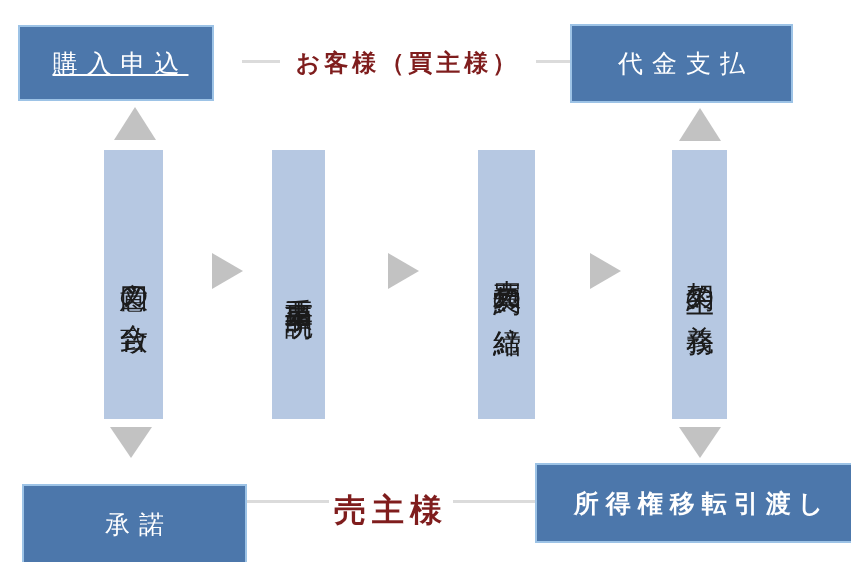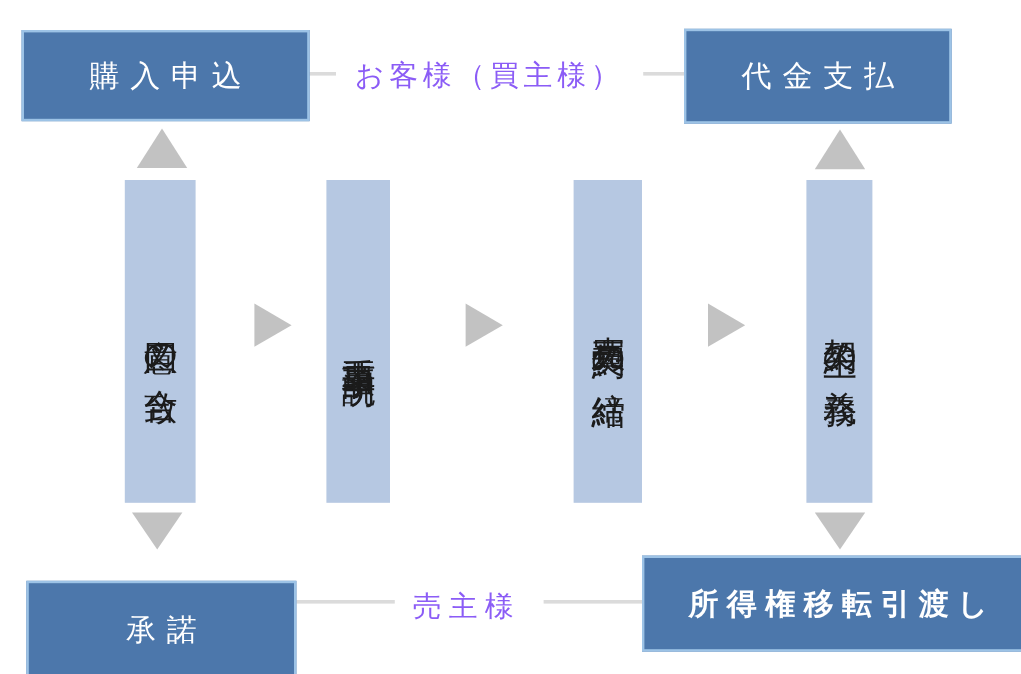--- a/index.html
+++ b/index.html
@@ -19,21 +19,21 @@
     box-sizing: border-box;
     color: #ffffff;
     display: flex;
     align-items: center;
     justify-content: center;
     font-size: 25px;
     letter-spacing: 9px;
     white-space: nowrap;
   }
   .box span { margin-right: -9px; }
-  #box-tl { left: 18px;  top: 25px;  width: 240px; height: 76px; }
+  #box-tl { left: 18px;  top: 25px;  width: 196px; height: 76px; text-decoration: underline; }
   #box-tr { left: 570px; top: 24px;  width: 223px; height: 79px; }
   #box-bl { left: 22px;  top: 484px; width: 225px; height: 80px; }
   #box-br { left: 535px; top: 463px; width: 327px; height: 80px; letter-spacing: 7px; font-weight: bold; }
   #box-br span { margin-right: -7px; }
 
   
   .col {
     position: absolute;
     top: 150px;
     height: 269px;
@@ -62,26 +62,27 @@
     background: #DBDBDB;
   }
   #line-top-left  { left: 242px; top: 60px;  width: 38px; }
   #line-top-right { left: 536px; top: 60px;  width: 46px; }
   #line-bot-left  { left: 247px; top: 500px; width: 82px; }
   #line-bot-right { left: 453px; top: 500px; width: 82px; }
 
   
   .midlabel {
     position: absolute;
-    color: #8b5cf6;
+    color: #7f1d1d;
     text-align: center;
     white-space: nowrap;
+    font-weight: bold;
   }
   #label-top    { left: 278px; top: 47px;  width: 260px; font-size: 24px; letter-spacing: 4px; }
-  #label-bottom { left: 334px; top: 489px; width: 110px; font-size: 24px; letter-spacing: 6px; }
+  #label-bottom { left: 334px; top: 489px; width: 110px; font-size: 32px; letter-spacing: 6px; }
 
   
   .arr { position: absolute; width: 0; height: 0; }
   .arr-up {
     border-left: 21px solid transparent;
     border-right: 21px solid transparent;
     border-bottom: 33px solid #C2C2C2;
   }
   .arr-down {
     border-left: 21px solid transparent;

